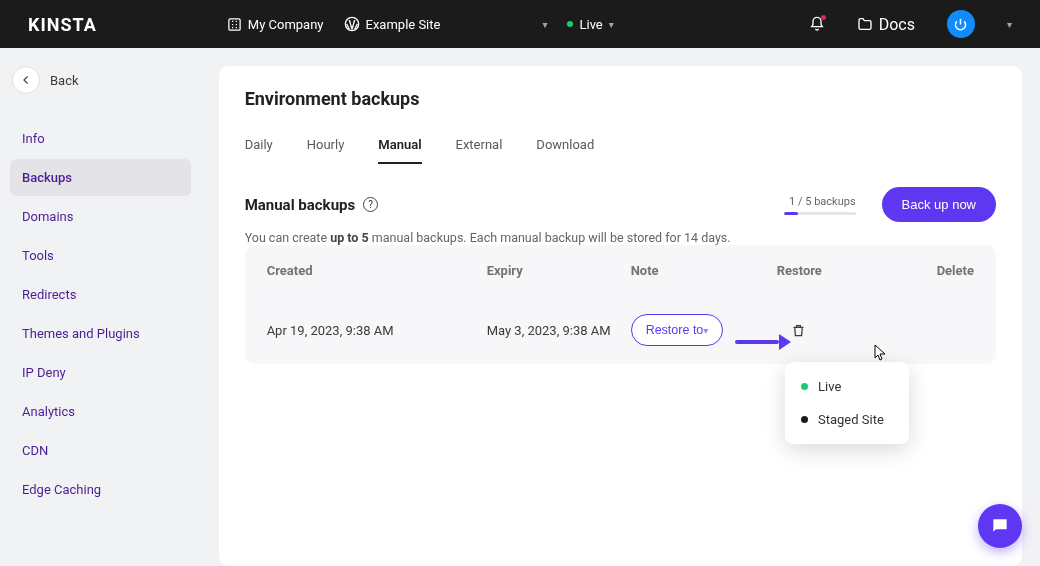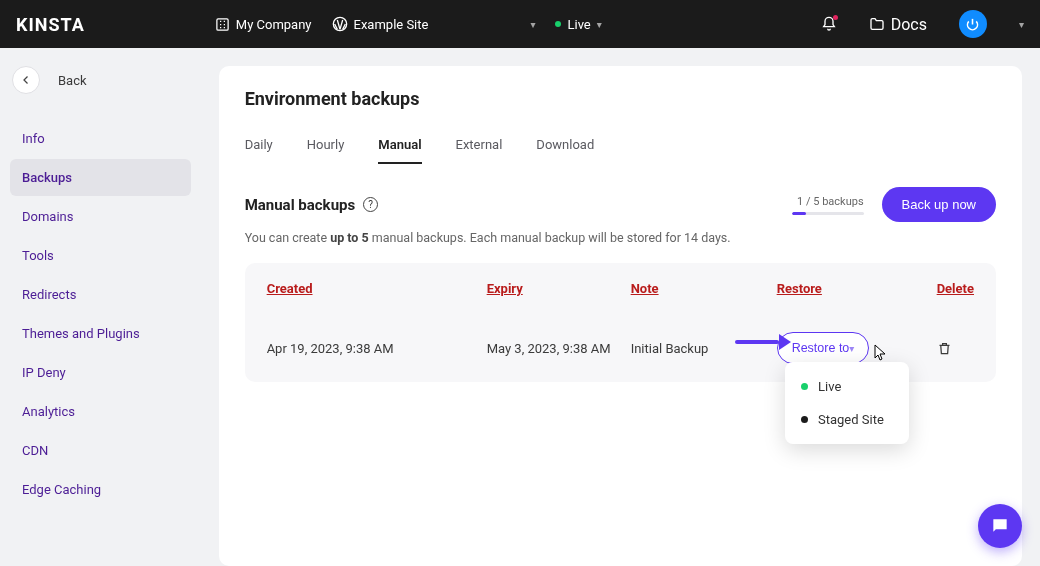--- a/index.html
+++ b/index.html
@@ -1,58 +1,58 @@
 <!DOCTYPE html>
 <html><head>
 <meta charset="utf-8">
 <style>
 * { box-sizing: border-box; margin: 0; padding: 0; }
 body { font-family: -apple-system, BlinkMacSystemFont, "Segoe UI", Roboto, sans-serif; background: #fff; color: #333; width: 1040px; height: 566px; overflow: hidden; position: relative; }
 
-.topbar { background: #1b1b1b; height: 48px; display: flex; align-items: center; padding: 0 16px; color: #fff; }
+.topbar { background: #1b1b1b; height: 48px; display: flex; align-items: center; padding: 0 28px; color: #fff; }
 .logo { font-weight: 700; font-size: 18px; letter-spacing: 1px; color: #fff; }
 .tb-group { display: flex; align-items: center; margin-left: 130px; gap: 20px; font-size: 13px; }
 .tb-item { display: flex; align-items: center; gap: 6px; cursor: pointer; }
 .tb-right { margin-left: auto; display: flex; align-items: center; gap: 32px; }
 .status-dot { width: 6px; height: 6px; border-radius: 50%; background: #18d06b; }
 .chevron { font-size: 10px; opacity: 0.6; }
 .bell-wrap { position: relative; }
 .red-dot { position: absolute; top: -1px; right: -1px; width: 5px; height: 5px; background: #e0245e; border-radius: 50%; }
 .avatar-circle { width: 28px; height: 28px; border-radius: 50%; background: #108cff; display: flex; align-items: center; justify-content: center; }
 
 .page { display: flex; height: calc(566px - 48px); background: #f1f2f4; }
 .sidebar { width: 209px; background: #f1f2f4; padding: 18px 10px; }
-.back-row { display: flex; align-items: center; gap: 18px; margin-bottom: 26px; padding-left: 2px; }
+.back-row { display: flex; align-items: center; gap: 10px; margin-bottom: 26px; padding-left: 2px; }
 .back-btn { width: 28px; height: 28px; border-radius: 50%; background: #fff; border: 1px solid #e0e0e4; display: flex; align-items: center; justify-content: center; cursor: pointer; }
 .back-label { font-size: 13px; color: #3b3b3b; }
 .nav-item { padding: 11px 12px; font-size: 13px; color: #4c1d95; border-radius: 6px; cursor: pointer; margin-bottom: 2px; }
 .nav-item.active { background: #e3e3e8; font-weight: 500; }
 
 .content { flex: 1; padding: 18px 18px 0 18px; }
 .card { background: #fff; border-radius: 10px; padding: 22px 26px; height: 100%; overflow: auto; }
 .page-title { font-size: 18px; font-weight: 700; color: #222; margin-bottom: 22px; }
 .tabs { display: flex; gap: 34px; border-bottom: 1px solid transparent; margin-bottom: 22px; font-size: 13px; }
 .tab { padding: 6px 0 10px; color: #5a5a60; cursor: pointer; }
 .tab.active { color: #222; font-weight: 600; border-bottom: 2px solid #222; }
 
 .section-head { display: flex; align-items: center; justify-content: space-between; margin-bottom: 8px; }
 .section-title-wrap { display: flex; align-items: center; gap: 8px; }
 .section-title { font-size: 15px; font-weight: 700; color: #222; }
 .help-icon { width: 15px; height: 15px; border: 1.5px solid #444; border-radius: 50%; display: flex; align-items: center; justify-content: center; font-size: 10px; }
-.head-right { display: flex; align-items: center; gap: 18px; }
+.head-right { display: flex; align-items: center; gap: 26px; }
 .prog-wrap { display: flex; flex-direction: column; align-items: flex-end; gap: 4px; font-size: 11px; color: #666; }
 .prog-bar { width: 72px; height: 3px; background: #e5e5ea; border-radius: 2px; overflow: hidden; }
 .prog-fill { width: 20%; height: 100%; background: #5d37f2; border-radius: 2px; }
 .primary-btn { background: #5d37f2; color: #fff; border: none; border-radius: 20px; padding: 10px 20px; font-size: 13px; font-weight: 500; cursor: pointer; }
-.desc { font-size: 12.5px; color: #666; margin-bottom: 18px; }
+.desc { font-size: 12.5px; color: #666; }
 .desc b { color: #444; }
 
 .table { background: #f7f7f9; border-radius: 10px; padding: 0 22px; }
 .trow { display: flex; align-items: center; padding: 18px 0; font-size: 13px; }
-.th { font-weight: 700; color: #b91c1c; text-decoration: underline; }
+.th { font-weight: 700; color: #737373; }
 .td { color: #3b3b3b; }
 .col-created { width: 220px; }
 .col-expiry { width: 144px; }
 .col-note { width: 146px; }
 .col-restore { width: 160px; }
 .col-delete { flex: 1; text-align: right; }
 .restore-btn { border: 1px solid #5d37f2; color: #5d37f2; background: #fff; border-radius: 18px; padding: 8px 14px; font-size: 12.5px; display: inline-flex; align-items: center; cursor: pointer; }
 .trash { color: #3b3b3b; cursor: pointer; }
 
 .dropdown { position: absolute; left: 785px; top: 362px; width: 124px; background: #fff; border-radius: 8px; box-shadow: 0 6px 22px rgba(0,0,0,0.15); padding: 8px 0; z-index: 50; }
@@ -177,21 +177,20 @@
         <div class="trow">
           <div class="th col-created">Created</div>
           <div class="th col-expiry">Expiry</div>
           <div class="th col-note">Note</div>
           <div class="th col-restore">Restore</div>
           <div class="th col-delete">Delete</div>
         </div>
         <div class="trow">
           <div class="td col-created">Apr 19, 2023, 9:38 AM</div>
           <div class="td col-expiry">May 3, 2023, 9:38 AM</div>
-          <div class="td col-note">Initial Backup</div>
           <div class="td col-restore">
             <button class="restore-btn">
               <span>Restore to</span>
               <span class="chevron">▾</span>
             </button>
           </div>
           <div class="td col-delete">
             <span class="trash">
               <svg width="15" height="15" viewBox="0 0 24 24" fill="none" stroke="#3b3b3b" stroke-width="2">
                   <path d="M4 7h16M9 7V4h6v3M6 7l1 13h10l1-13"></path>

